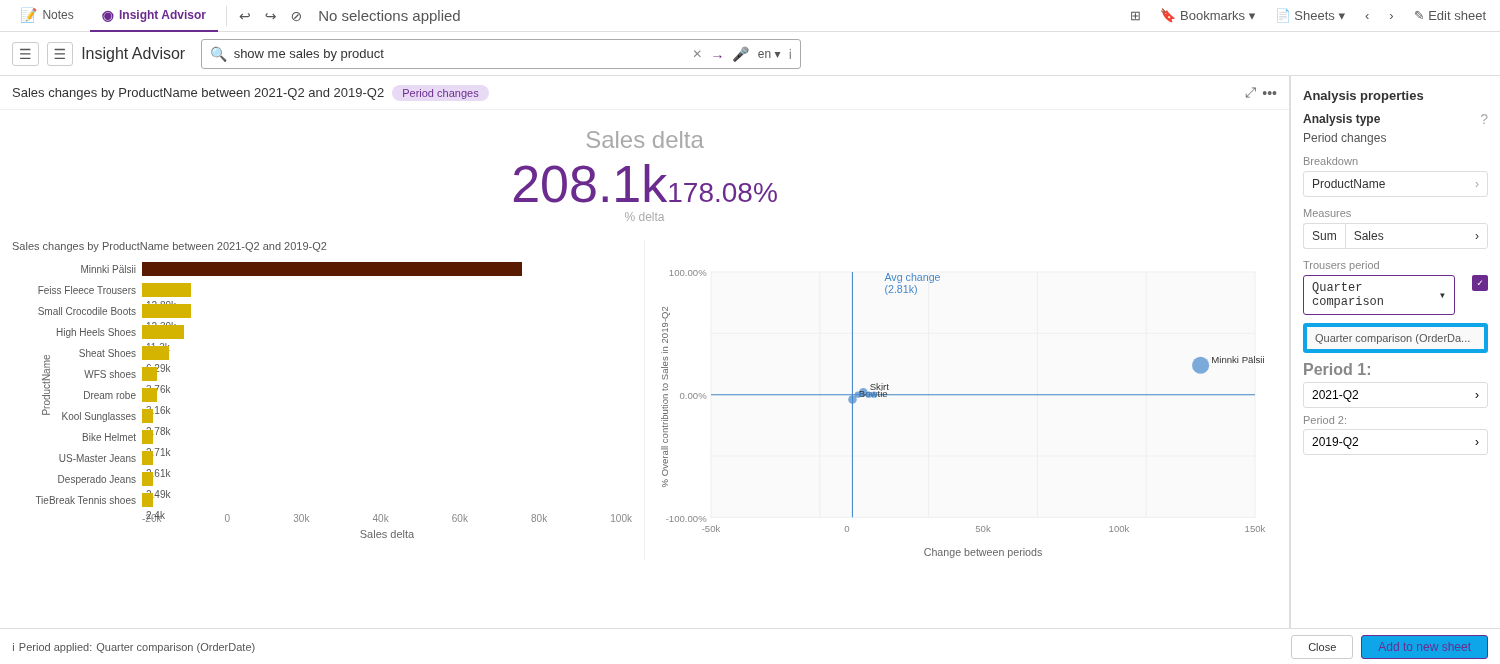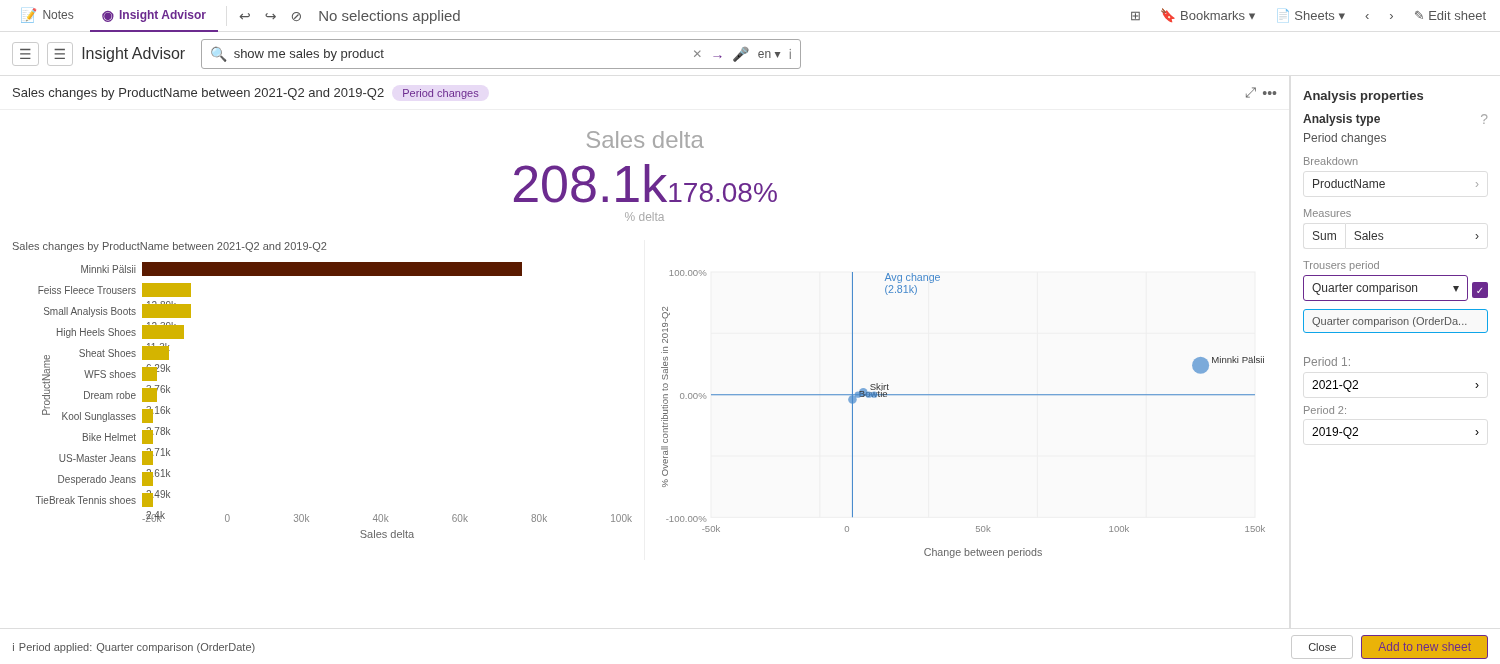--- a/index.html
+++ b/index.html
@@ -127,38 +127,38 @@
     .panel-item-part { border: 1px solid #ddd; padding: 5px 8px; font-size: 12px; color: #333; cursor: pointer; text-align: center; }
     .panel-item-part:first-child { border-radius: 3px 0 0 3px; border-right: none; }
     .panel-item-part:last-child { border-radius: 0 3px 3px 0; flex: 1; display: flex; justify-content: space-between; align-items: center; }
     .period-select {
       width: 100%; border: 1px solid #6c2b8f; border-radius: 3px; padding: 5px 8px;
       font-size: 12px; color: #333; background: #fff; cursor: pointer;
       display: flex; align-items: center; justify-content: space-between;
       margin-bottom: 4px;
     }
     .period-select-option {
-      border: 1px solid #0ea5e9; border-radius: 3px; padding: 5px 8px;
+      border: 4px solid #0ea5e9; border-radius: 3px; padding: 5px 8px;
       font-size: 11px; color: #555; background: #f9f9f9;
-      margin-bottom: 22px;
+      margin-bottom: 8px;
     }
     .period-detail { display: flex; align-items: center; justify-content: space-between; border: 1px solid #ddd; border-radius: 3px; padding: 5px 8px; margin-bottom: 4px; font-size: 12px; cursor: pointer; }
     .help-icon { color: #aaa; font-size: 14px; cursor: pointer; border-radius: 50%; }
     .checkbox-blue { width: 16px; height: 16px; background: #6c2b8f; border-radius: 2px; display: inline-flex; align-items: center; justify-content: center; color: white; font-size: 10px; }
 
     
     .bottom-bar {
       height: 36px; display: flex; align-items: center;
       background: #fff; border-top: 1px solid #ddd;
       padding: 0 12px; gap: 8px;
     }
     .bottom-info { display: flex; align-items: center; gap: 4px; font-size: 11px; color: #555; }
     .bottom-actions { margin-left: auto; display: flex; gap: 8px; }
     .btn-close { padding: 4px 16px; border: 1px solid #ccc; border-radius: 3px; background: #fff; cursor: pointer; font-size: 11px; color: #333; }
-    .btn-add { padding: 4px 16px; border: 1px solid #6c2b8f; border-radius: 3px; background: #eab308; cursor: pointer; font-size: 12px; color: #6c2b8f; }
+    .btn-add { padding: 4px 16px; border: 1px solid #6c2b8f; border-radius: 3px; background: #0ea5e9; cursor: pointer; font-size: 12px; color: #6c2b8f; }
   </style>
 </head>
 <body>
 
 <div class="top-nav">
   <div class="nav-tab">
     <span class="tab-icon">📝</span>
     <span>Notes</span>
   </div>
   <div class="nav-tab active">
@@ -233,21 +233,21 @@
 
         <div class="bar-row">
               <div class="bar-label">Minnki Pälsii</div>
               <div class="bar-container"><div class="bar" style="width: 380px; background-color: rgb(90, 26, 0);"></div><span class="bar-value"></span></div>
             </div>
             <div class="bar-row">
               <div class="bar-label">Feiss Fleece Trousers</div>
               <div class="bar-container"><div class="bar" style="width: 49.4px; background-color: rgb(212, 180, 0);"></div><span class="bar-value">12.89k</span></div>
             </div>
             <div class="bar-row">
-              <div class="bar-label">Small Analysis Boots</div>
+              <div class="bar-label">Small Crocodile Boots</div>
               <div class="bar-container"><div class="bar" style="width: 49.4px; background-color: rgb(212, 180, 0);"></div><span class="bar-value">12.39k</span></div>
             </div>
             <div class="bar-row">
               <div class="bar-label">High Heels Shoes</div>
               <div class="bar-container"><div class="bar" style="width: 41.8px; background-color: rgb(212, 180, 0);"></div><span class="bar-value">11.3k</span></div>
             </div>
             <div class="bar-row">
               <div class="bar-label">Sheat Shoes</div>
               <div class="bar-container"><div class="bar" style="width: 26.6px; background-color: rgb(212, 180, 0);"></div><span class="bar-value">6.29k</span></div>
             </div>
@@ -351,30 +351,30 @@
     <div class="panel-label">Measures</div>
     <div class="panel-item-group">
       <div class="panel-item-part">Sum</div>
       <div class="panel-item-part" style="flex:1;display:flex;justify-content:space-between;align-items:center;">
         <span>Sales</span>
         <span class="chevron">›</span>
       </div>
     </div>
 
     <div class="panel-label">Trousers period</div>
-    <div style="display:flex;align-items:center;gap:4px;margin-bottom:4px;">
+    <div style="display:flex;gap:17px;margin-bottom:4px;font-family:Liberation Mono, monospace;">
       <div class="period-select" style="flex:1;">
         <span>Quarter comparison</span>
         <span>▾</span>
       </div>
       <div class="checkbox-blue">✓</div>
     </div>
     <div class="period-select-option">Quarter comparison (OrderDa...</div>
 
-    <div style="font-size:12px;color:#888;margin-top:6px;margin-bottom:3px;">Period 1:</div>
+    <div style="font-size:16px;color:#888;margin-top:6px;margin-bottom:3px;font-weight:bold;">Period 1:</div>
     <div class="period-detail">
       <span>2021-Q2</span>
       <span class="chevron">›</span>
     </div>
 
     <div style="font-size:11px;color:#888;margin-top:6px;margin-bottom:3px;">Period 2:</div>
     <div class="period-detail">
       <span>2019-Q2</span>
       <span class="chevron">›</span>
     </div>

